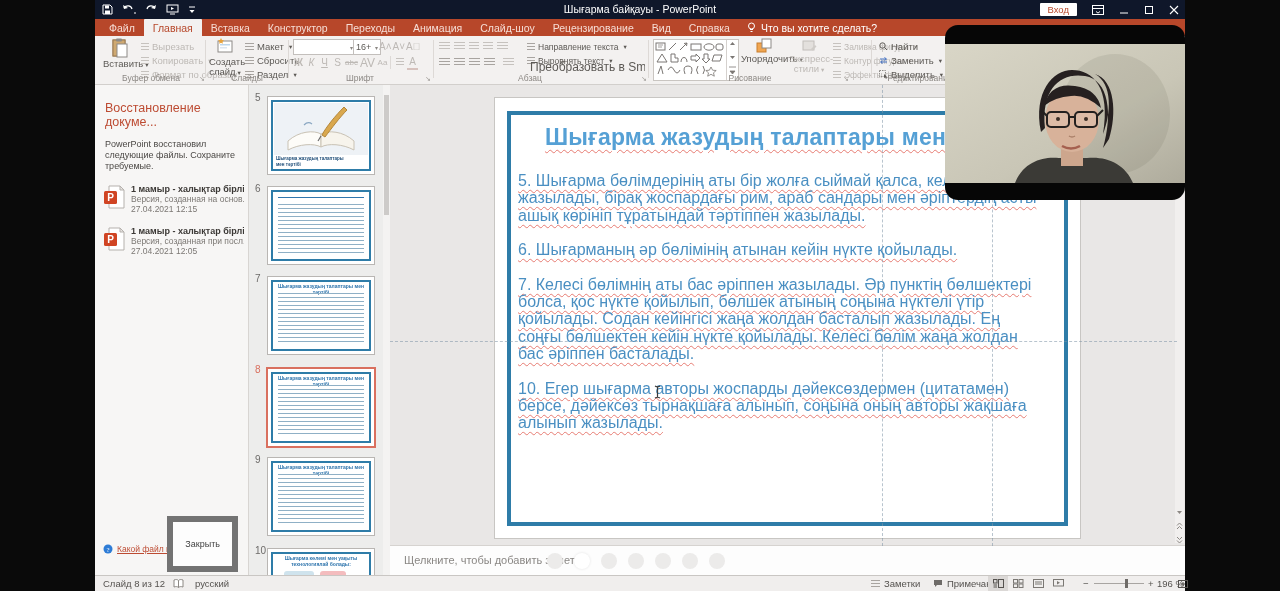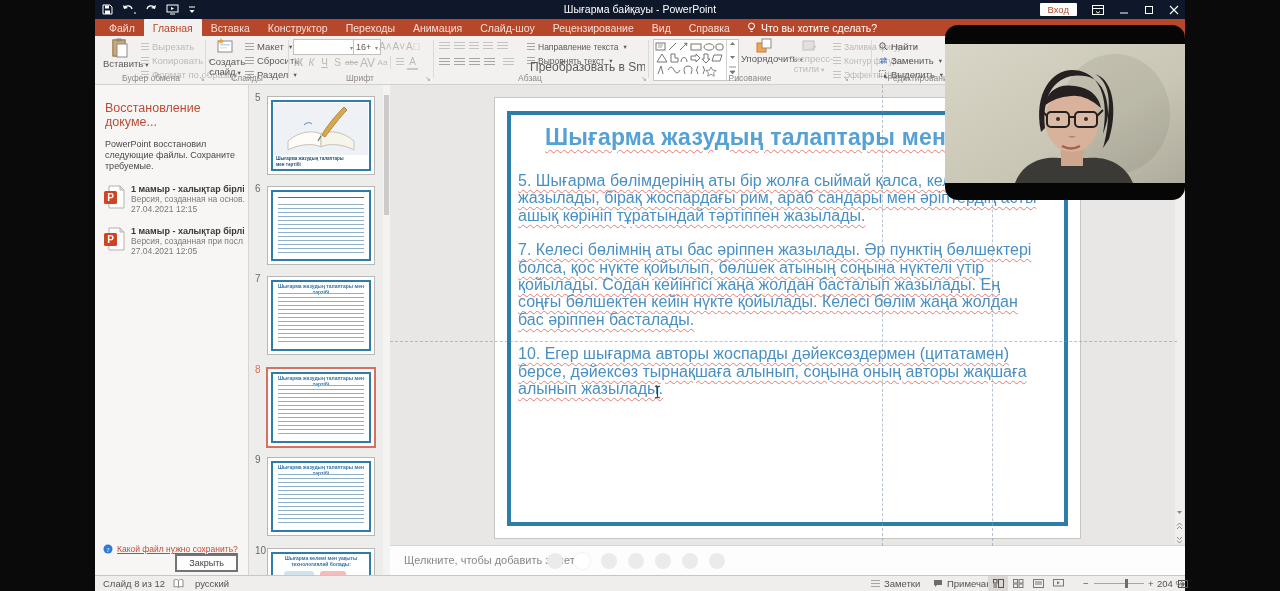--- a/index.html
+++ b/index.html
@@ -37,21 +37,21 @@
   .main{position:absolute;left:0;top:85px;right:0;height:491px;overflow:hidden}
   .recovery{position:absolute;left:0;top:0;bottom:0;width:153px;background:#f7f6f5;border-right:1px solid #d8d5d2;overflow:hidden}
   .rec-title{margin:16px 10px 0;font-size:12.5px;color:#bd4b32}
   .rec-desc{margin:10px 10px 0;font-size:9px;color:#4b4845;line-height:11px}
   .rec-file{position:relative;margin:12px 4px 0 8px;padding-left:28px;cursor:default}
   .rec-file .nm{font-size:9px;color:#3b3835;font-weight:bold;white-space:nowrap;overflow:hidden}
   .rec-file .vr,.rec-file .dt{font-size:8.5px;color:#7c7874;white-space:nowrap;overflow:hidden}
   .ppticon{position:absolute;left:0;top:1px}
   .rec-help{position:absolute;left:8px;bottom:22px;display:flex;gap:4px;align-items:center;font-size:8.5px;color:#bd4b32}
   .rec-help a{color:#bd4b32;text-decoration:underline}
-  .rec-close{position:absolute;right:10px;bottom:4px;background:#fdfdfd;border:2px solid #737373;font-size:9px;color:#444;padding:2px 12px}
+  .rec-close{position:absolute;right:10px;bottom:4px;background:#fdfdfd;border:6px solid #737373;font-size:9px;color:#444;padding:17px 12px}
   
   .thumbs{position:absolute;left:154px;top:0;bottom:0;width:141px;background:#ededec;overflow:hidden}
   .tnum{position:absolute;left:6px;font-size:10px;color:#6d6b69}
   .thumb{position:absolute;left:18px;width:106px;height:77px;background:#fff;border:1px solid #b9b6b3;cursor:pointer}
   .thumb.sel{border:2px solid #d9705f;left:17px}
   .tframe{position:absolute;inset:3px;border:2px solid #2e7ca8}
   .ttitle{position:absolute;top:6px;left:8px;right:8px;text-align:center;font-size:5px;line-height:6px;color:#2f75ad;font-weight:bold}
   .tlines{position:absolute;left:10px;right:10px;background:repeating-linear-gradient(to bottom,#8fb0c6 0 1px,transparent 1px 4px)}
   .tsb{position:absolute;right:0;top:0;bottom:0;width:7px;background:#f4f3f2}
   .tsb .th{position:absolute;left:1px;right:1px;top:10px;height:120px;background:#cdcbc9}
@@ -465,20 +465,21 @@
           <div class="th"></div>
         </div>
     </div>
 
     <div class="editor">
       <div class="slide">
         <div class="sframe"></div>
         <div class="stitle">Шығарма жазудың талаптары мен тәртібі</div>
         <div class="sbody">
           <p>5. Шығарма бөлімдерінің аты бір жолға сыймай қалса, келесі жолға жазылады, бірақ жоспардағы рим, араб сандары мен әріптердің асты ашық көрініп тұратындай тәртіппен жазылады.</p>
+          <p>6. Шығарманың әр бөлімінің атынан кейін нүкте қойылады.</p>
           <p>7. Келесі бөлімнің аты бас әріппен жазылады. Әр пунктің бөлшектері болса, қос нүкте қойылып, бөлшек атының соңына нүктелі үтір қойылады. Содан кейінгісі жаңа жолдан басталып жазылады. Ең соңғы бөлшектен кейін нүкте қойылады. Келесі бөлім жаңа жолдан бас әріппен басталады.</p>
           <p>10. Егер шығарма авторы жоспарды дәйексөздермен (цитатамен) берсе, дәйексөз тырнақшаға алынып, соңына оның авторы жақшаға алынып жазылады.</p>
         </div>
       </div>
       <div class="guideV" style="left:492px"></div>
       <div class="guideV" style="left:602px"></div>
       <div class="guideH" style="top:256px"></div>
       <svg width="11" height="14" viewBox="0 0 11 14" style="position:absolute;left:262px;top:300px;z-index:6">
           <path d="M3 1 q2.5 1.5 5 0 M3 13 q2.5-1.5 5 0 M5.5 1.7 v10.6" fill="none" stroke="#3b3b3b" stroke-width="1.2"></path>
         </svg>
@@ -558,21 +559,21 @@
           <svg width="11" height="9" viewBox="0 0 11 9">
             <rect x="0.5" y="0.5" width="10" height="6.5" fill="none" stroke="#7b7874"></rect>
             <path d="M4 2 l3 1.7 -3 1.7z" fill="#7b7874"></path>
           </svg>
         </span>
     </div>
     <div class="st" style="left:988px">−</div>
     <div class="ztrack" style="left:999px"></div>
     <div class="zthumb" style="left:1030px"></div>
     <div class="st" style="left:1053px">+</div>
-    <div class="st" style="left:1062px">204 %</div>
+    <div class="st" style="left:1062px">196 %</div>
     <div class="st" style="left:1083px">
       <svg width="10" height="10" viewBox="0 0 10 10">
           <rect x="0.5" y="1.5" width="9" height="7" fill="none" stroke="#55524f"></rect>
           <path d="M3 5 h4 M5 3 v4" stroke="#55524f"></path>
         </svg>
     </div>
   </div>
 </div>
 
 <div class="webcam">

